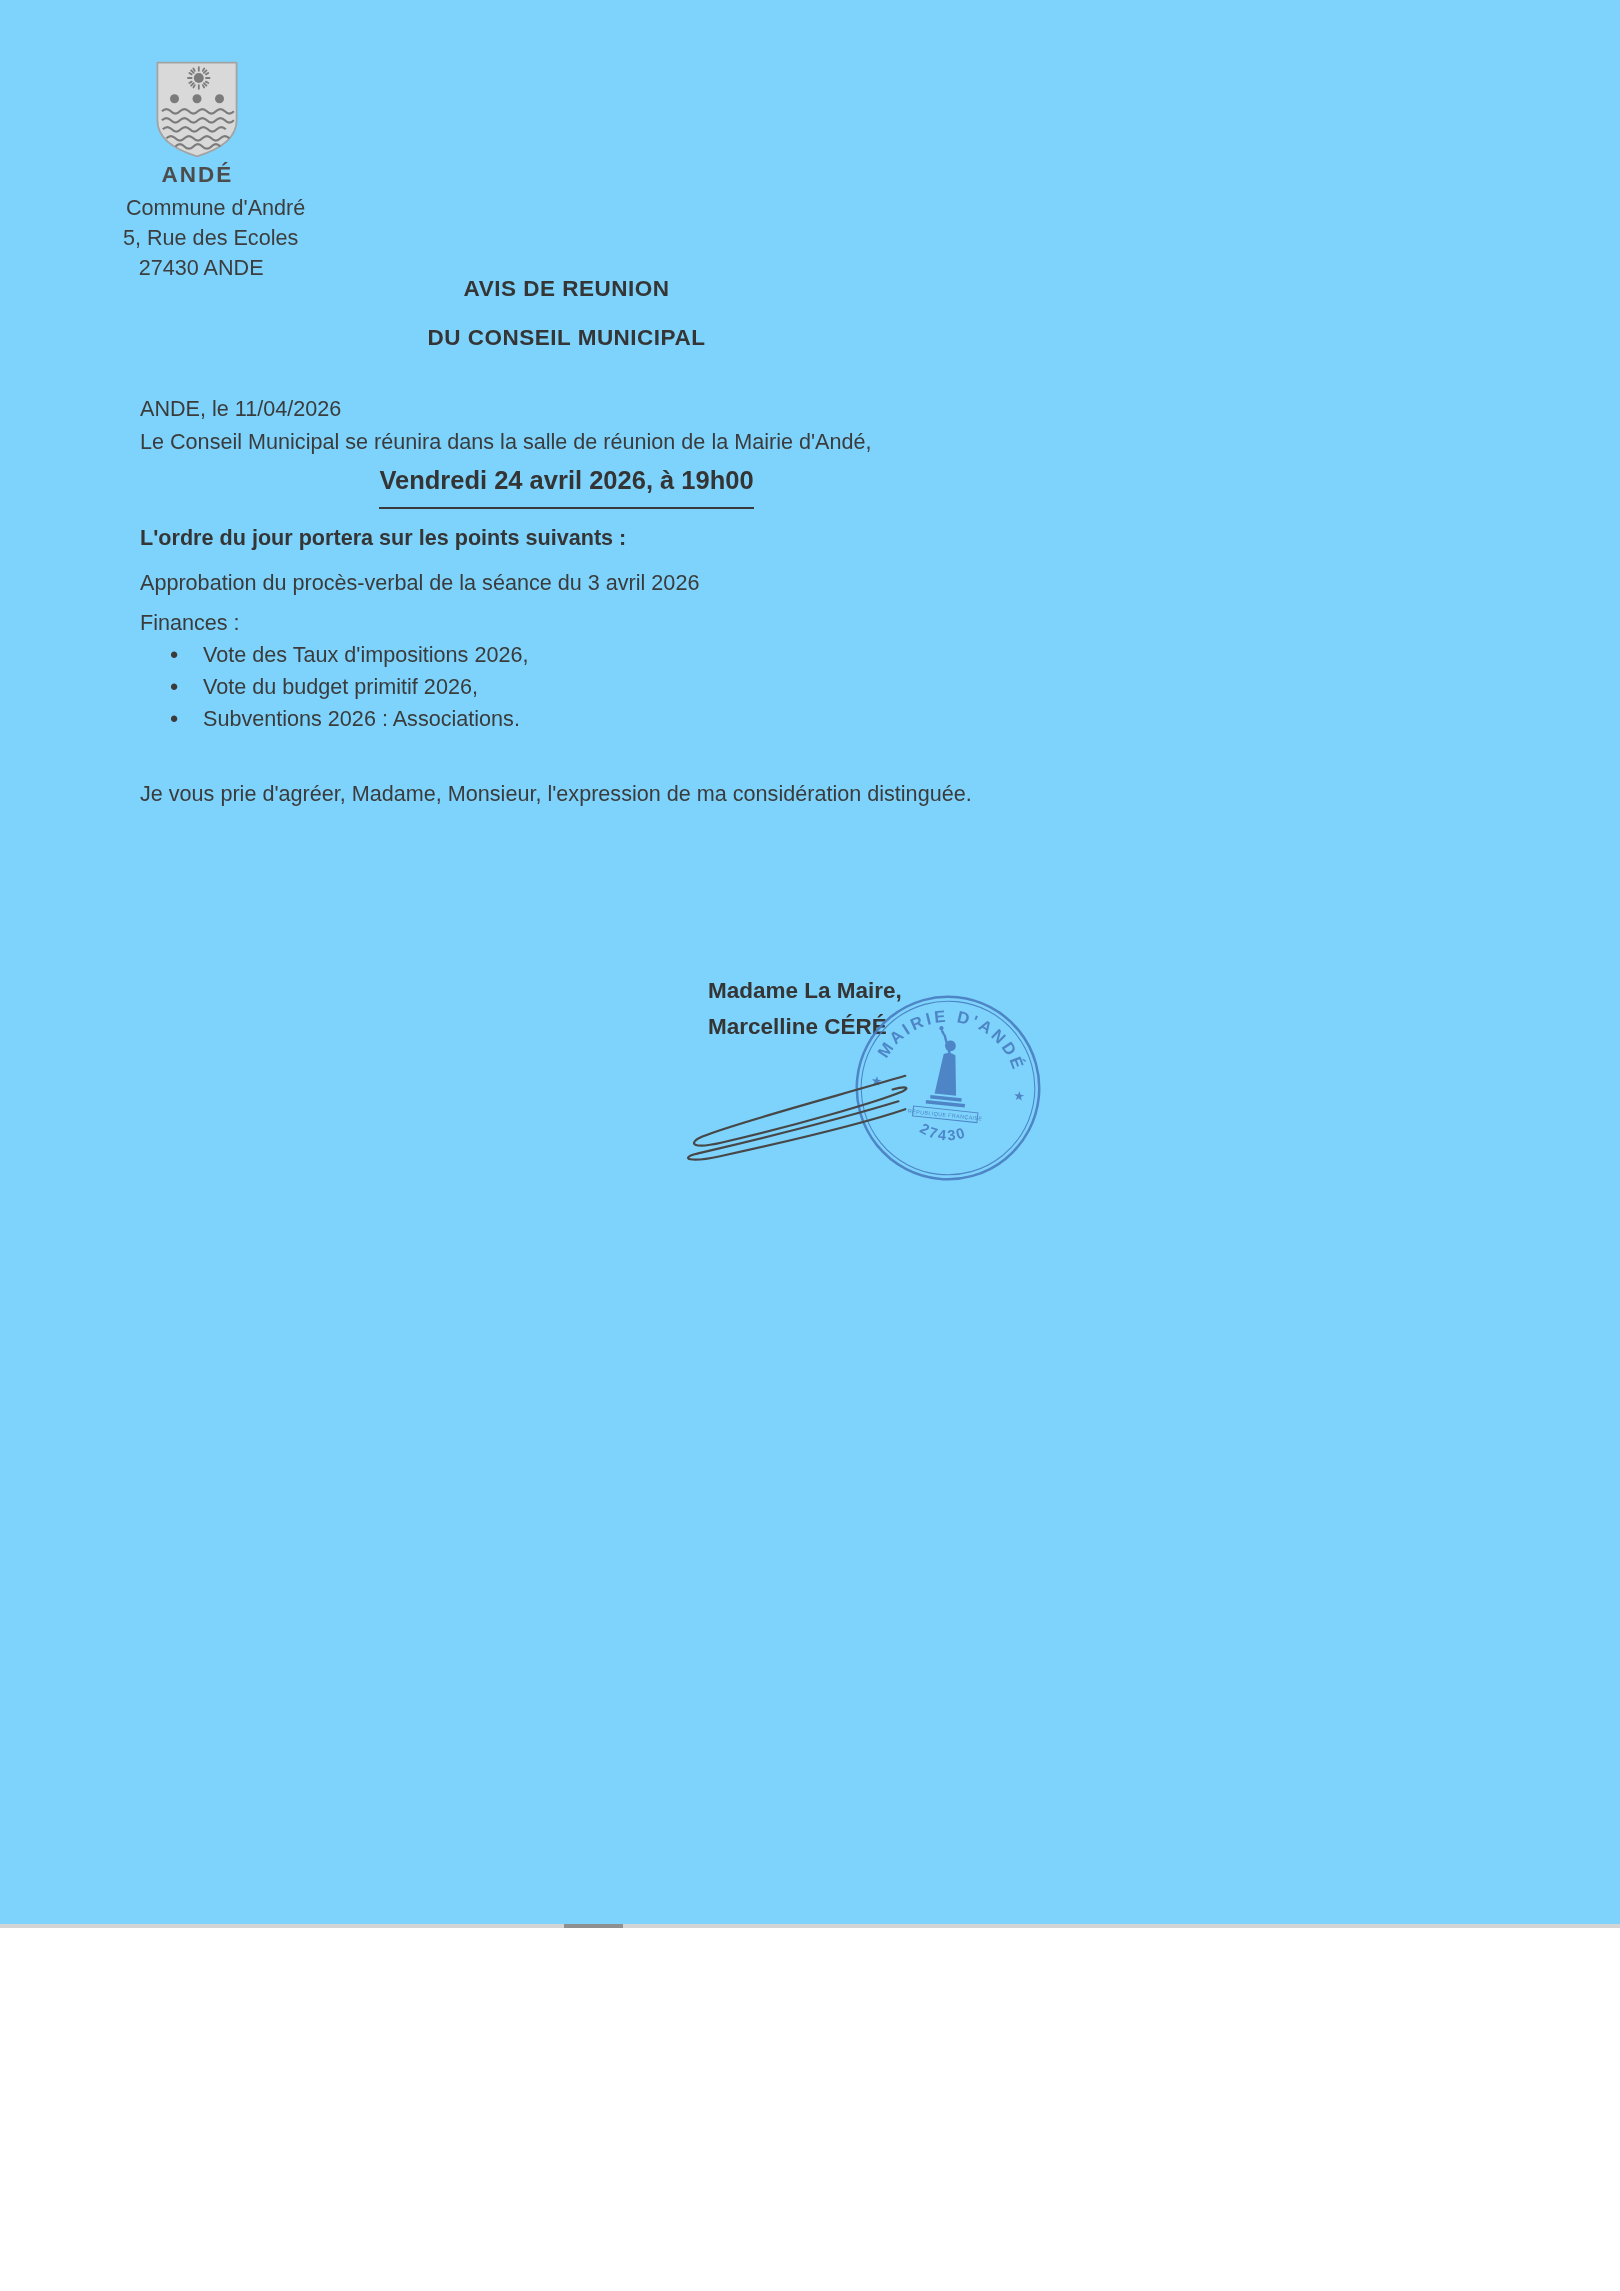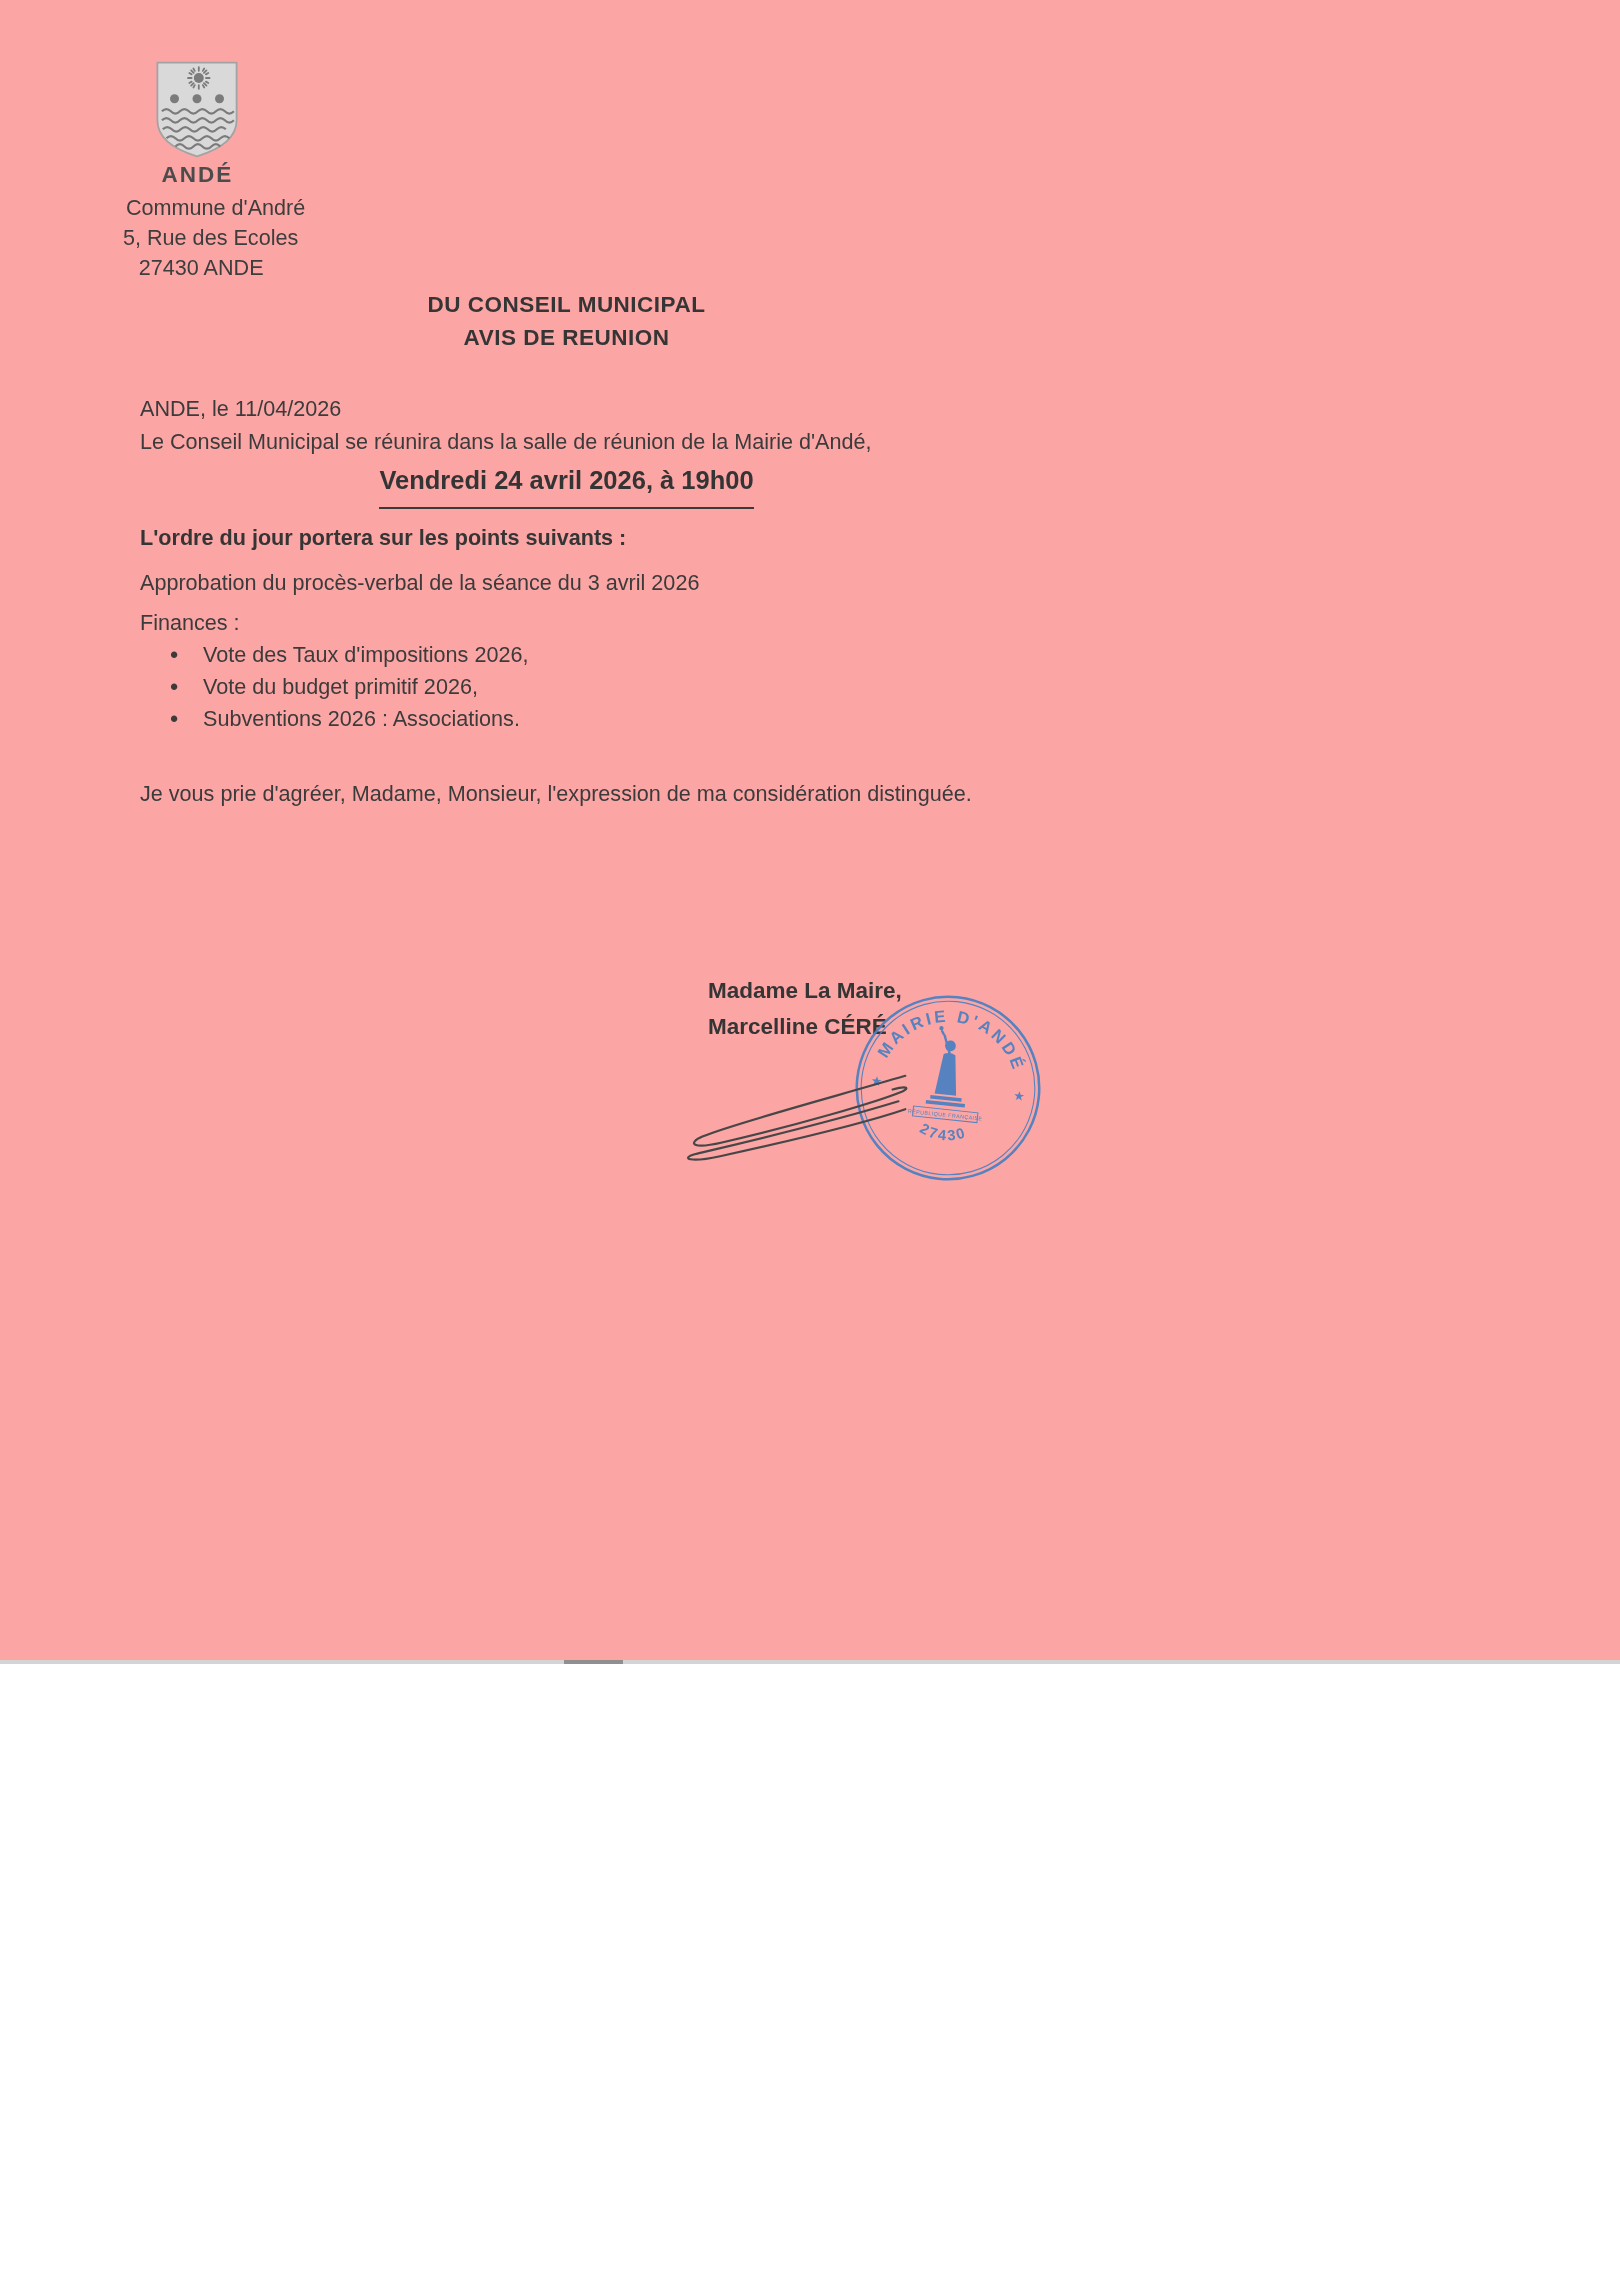--- a/index.html
+++ b/index.html
@@ -1,19 +1,19 @@
 <!DOCTYPE html>
 <html><head>
 <meta charset="utf-8">
 <style>
   * { margin:0; padding:0; box-sizing:border-box; }
   html,body { background:#ffffff; }
   body { width:1620px; height:2292px; font-family:"Liberation Sans", sans-serif; }
 
-  .page { position:relative; width:1620px; height:1664px; background:#fca5a5; color:#3b3b3b; overflow:hidden; }
+  .page { position:relative; width:1620px; height:1928px; background:#7dd3fc; color:#3b3b3b; overflow:hidden; }
 
   
   .logo-block { position:absolute; left:123px; top:59px; }
   .crest { display:block; width:90px; height:101px; margin-left:29px; }
   .crest .shield { fill:#d9d9d9; stroke:#a3a3a3; stroke-width:2; }
   .crest .sun circle { fill:#7b7b7b; }
   .crest .rays path { stroke:#7b7b7b; stroke-width:2; fill:none; stroke-linecap:round; }
   .crest .dots circle { fill:#7b7b7b; }
   .crest .waves path { stroke:#7b7b7b; stroke-width:2.4; fill:none; }
   .crest-name { width:149px; text-align:center; font-size:22.5px; font-weight:700; letter-spacing:2px; color:#4c4c4c; margin-top:2px; }
@@ -88,22 +88,22 @@
     </svg>
     <div class="crest-name">ANDÉ</div>
     <div class="addr">
       <div class="l1">Commune d'André</div>
       <div class="l2">5, Rue des Ecoles</div>
       <div class="l3">27430 ANDE</div>
     </div>
   </div>
 
   <div class="content">
+    <div class="title t1">AVIS DE REUNION</div>
     <div class="title t2">DU CONSEIL MUNICIPAL</div>
-    <div class="title t1">AVIS DE REUNION</div>
 
     <p class="date">ANDE, le 11/04/2026</p>
 
     <p class="intro">Le Conseil Municipal se réunira dans la salle de réunion de la Mairie d'Andé,</p>
 
     <div class="meeting">
       <span class="meeting-inner">Vendredi 24 avril 2026, à 19h00</span>
     </div>
 
     <p class="agenda">L'ordre du jour portera sur les points suivants :</p>

